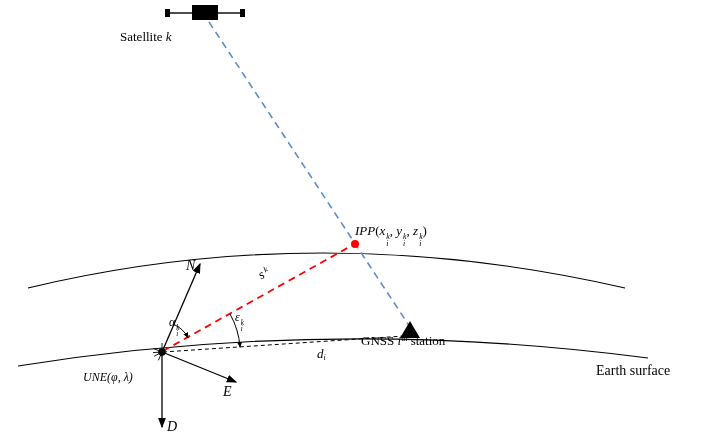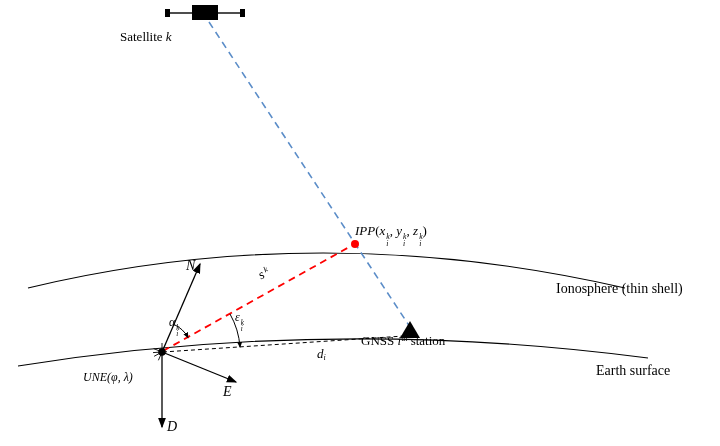--- a/index.html
+++ b/index.html
@@ -87,21 +87,20 @@
     <span class="it">y</span><span class="stack">
         <span>k</span>
         <span>i</span>
       </span><span>,</span>
     <span class="it">z</span><span class="stack">
         <span>k</span>
         <span>i</span>
       </span><span>)</span>
   </div>
 
-  <div class="lbl f14" style="left:556px; top:281px;">Ionosphere (thin shell)</div>
 
   <div class="lbl f14" style="left:596px; top:363px;">Earth surface</div>
 
   <div class="lbl f12 it" style="left:83px; top:371px;">UNE(φ, λ)</div>
 
   <div class="lbl f14 it" style="left:186px; top:258px;">N</div>
 
   <div class="lbl f14 it" style="left:223px; top:384px;">E</div>
 
   <div class="lbl f14 it" style="left:167px; top:419px;">D</div>

